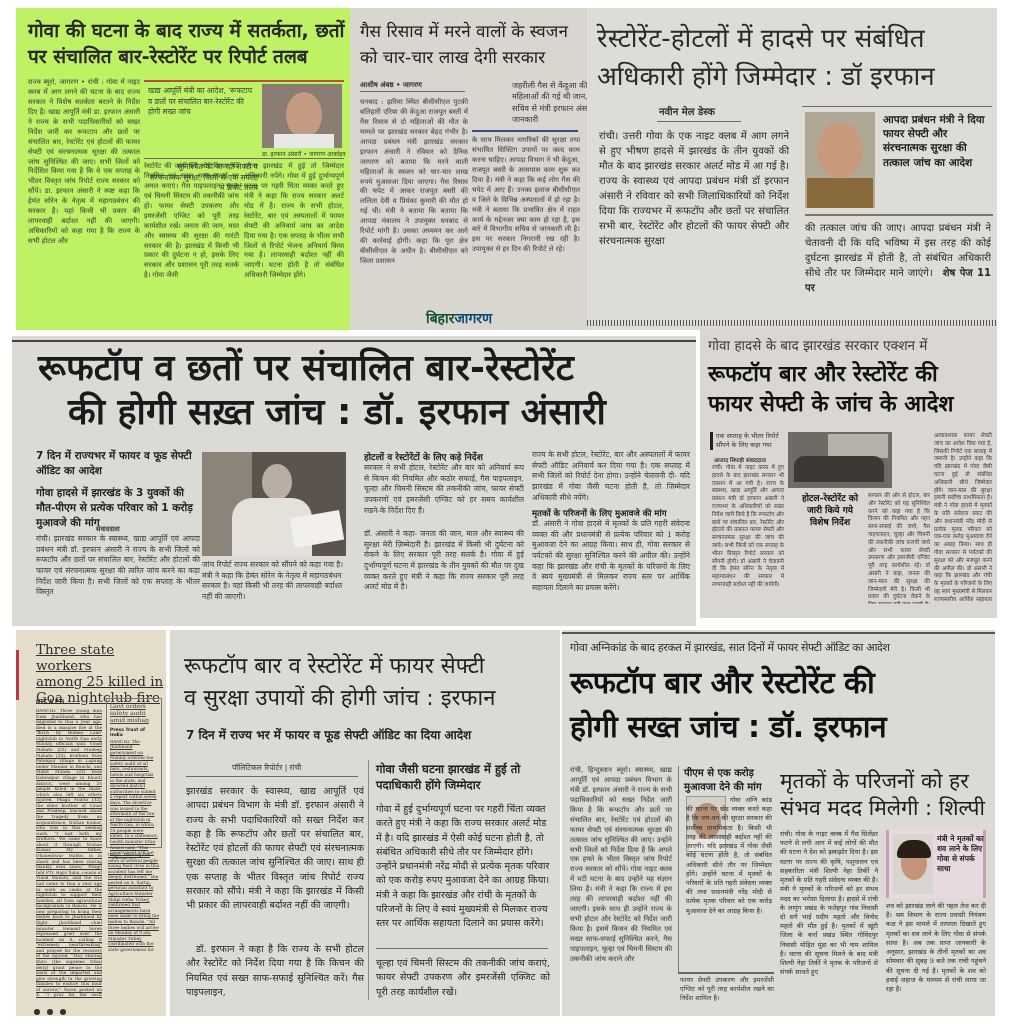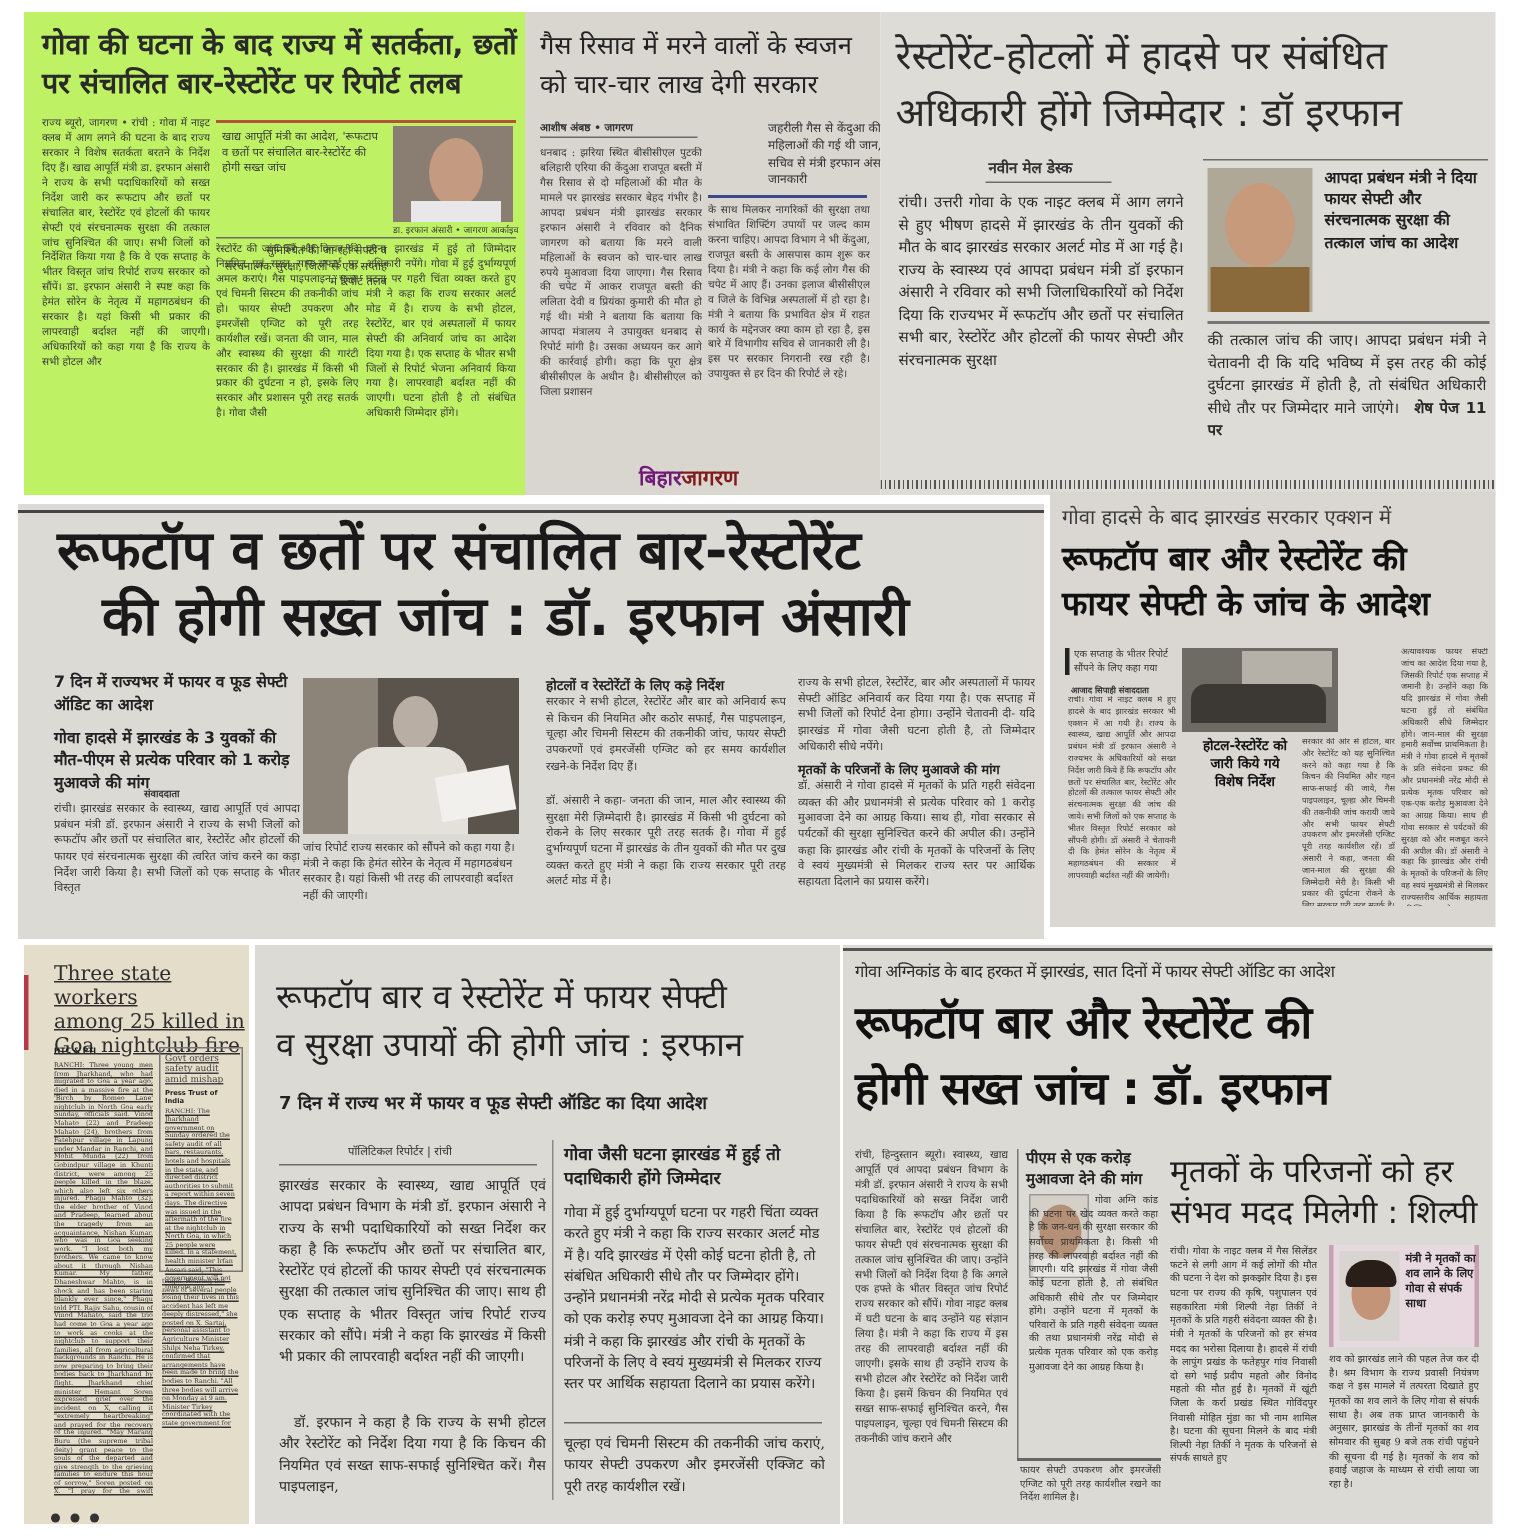--- a/index.html
+++ b/index.html
@@ -53,21 +53,21 @@
 <div class="clip paper" style="left:350px;top:8px;width:237px;height:322px;background:#d9d6d0;">
   <div class="abs hl" style="left:10px;top:14px;font-size:17px;white-space:nowrap;">गैस रिसाव में मरने वालों के स्वजन</div>
   <div class="abs hl" style="left:10px;top:40px;font-size:17px;white-space:nowrap;">को चार-चार लाख देगी सरकार</div>
   <div class="abs byline" style="left:10px;top:72px;font-size:7px;">आशीष अंबष्ठ • जागरण</div>
   <div class="rule" style="left:10px;top:83px;width:105px;"></div>
   <div class="abs body small" style="left:122px;top:72px;width:108px;font-size:8px;text-align:left;color:#333;margin-left:40px;">जहरीली गैस से केंदुआ की दो महिलाओं की गई थी जान, विभागीय सचिव से मंत्री इरफान अंसारी ने ली जानकारी</div>
   <div class="rule blue" style="left:122px;top:122px;width:106px;"></div>
   <div class="abs body small" style="left:10px;top:90px;width:108px;height:215px;overflow:hidden;">धनबाद : झरिया स्थित बीसीसीएल पुटकी बलिहारी एरिया की केंदुआ राजपूत बस्ती में गैस रिसाव से दो महिलाओं की मौत के मामले पर झारखंड सरकार बेहद गंभीर है। आपदा प्रबंधन मंत्री झारखंड सरकार इरफान अंसारी ने रविवार को दैनिक जागरण को बताया कि मरने वाली महिलाओं के स्वजन को चार-चार लाख रुपये मुआवजा दिया जाएगा। गैस रिसाव की चपेट में आकर राजपूत बस्ती की ललिता देवी व प्रियंका कुमारी की मौत हो गई थी। मंत्री ने बताया कि बताया कि आपदा मंत्रालय ने उपायुक्त धनबाद से रिपोर्ट मांगी है। उसका अध्ययन कर आगे की कार्रवाई होगी। कहा कि पूरा क्षेत्र बीसीसीएल के अधीन है। बीसीसीएल को जिला प्रशासन</div>
   <div class="abs body small" style="left:122px;top:128px;width:108px;height:178px;overflow:hidden;">के साथ मिलकर नागरिकों की सुरक्षा तथा संभावित शिफ्टिंग उपायों पर जल्द काम करना चाहिए। आपदा विभाग ने भी केंदुआ, राजपूत बस्ती के आसपास काम शुरू कर दिया है। मंत्री ने कहा कि कई लोग गैस की चपेट में आए हैं। उनका इलाज बीसीसीएल व जिले के विभिन्न अस्पतालों में हो रहा है। मंत्री ने बताया कि प्रभावित क्षेत्र में राहत कार्य के मद्देनजर क्या काम हो रहा है, इस बारे में विभागीय सचिव से जानकारी ली है। इस पर सरकार निगरानी रख रही है। उपायुक्त से हर दिन की रिपोर्ट ले रहे।</div>
   <div class="abs" style="left:76px;top:300px;font-size:14px;font-weight:bold;white-space:nowrap;">
-    <span style="color:#701a75;">बिहार</span><span style="color:#7f1d1d;margin-top:28px;">जागरण</span>
+    <span style="color:#14532d;">बिहार</span><span style="color:#0c4a6e;margin-top:28px;">जागरण</span>
   </div>
 </div>
 
 <div class="clip paper light" style="left:587px;top:8px;width:410px;height:322px;background:#dedcd7;">
   <div class="abs hl" style="left:10px;top:16px;font-size:26px;color:#2a2a2a;white-space:nowrap;">रेस्टोरेंट-होटलों में हादसे पर संबंधित</div>
   <div class="abs hl" style="left:10px;top:54px;font-size:26px;color:#2a2a2a;white-space:nowrap;">अधिकारी होंगे जिम्मेदार : डॉ इरफान</div>
   <div class="abs byline" style="left:72px;top:96px;font-size:10px;">नवीन मेल डेस्क</div>
   <div class="rule" style="left:70px;top:113px;width:84px;"></div>
   <div class="rule" style="left:215px;top:98px;width:190px;"></div>
   <div class="abs body med" style="left:12px;top:120px;width:190px;height:182px;overflow:hidden;font-size:10px;">

